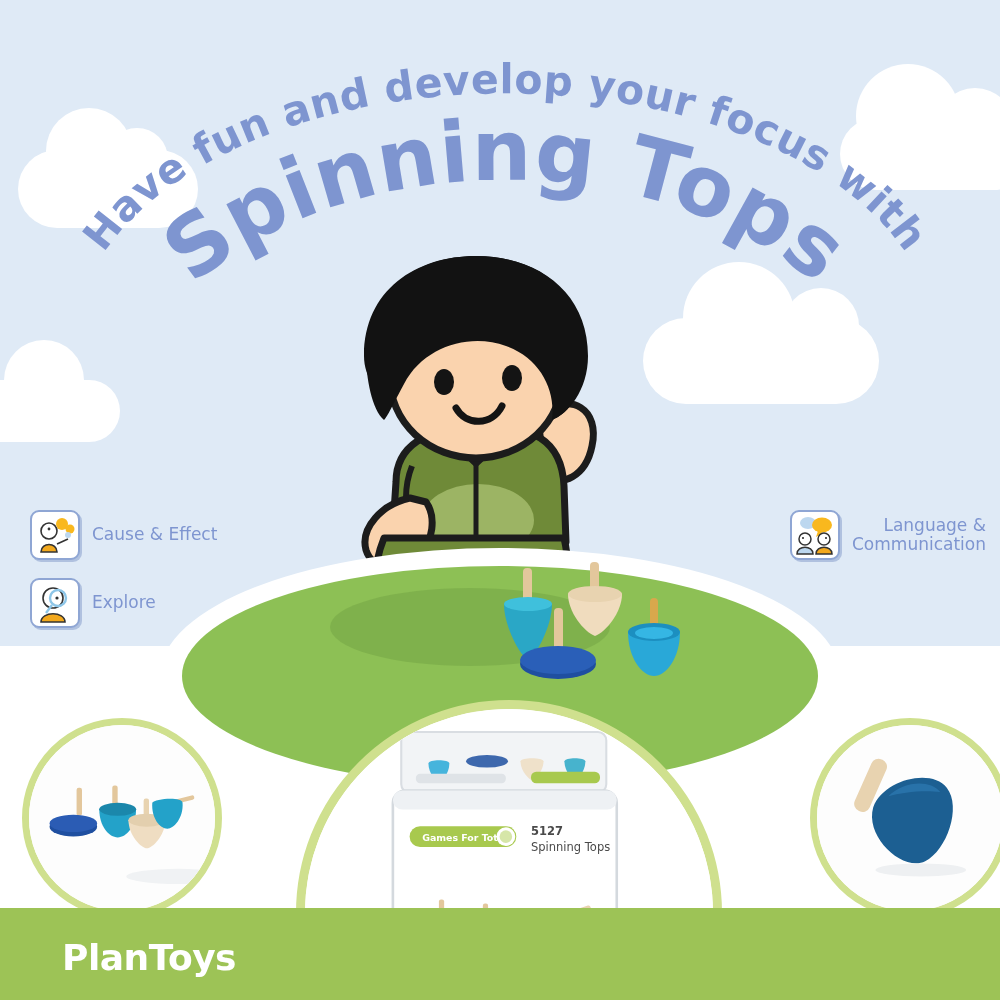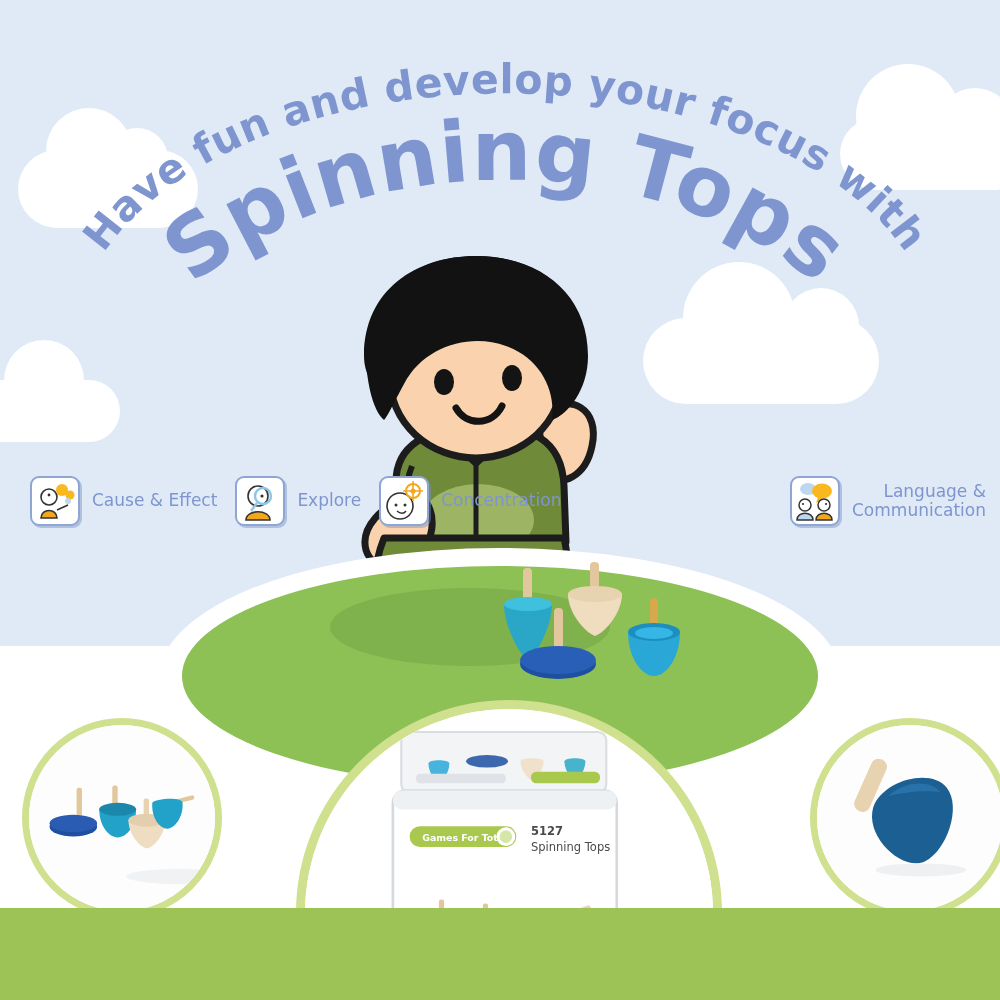--- a/index.html
+++ b/index.html
@@ -82,21 +82,21 @@
 
   .photo-circle.center{
     left:296px;top:700px;width:408px;height:408px;
     border:9px solid #cfe08e;
   }
 
   
   .svgfill{position:absolute;left:0;top:0;width:100%;height:100%;}
 
   
-  .badge-col{position:absolute;display:flex;flex-direction:row;}
+  .badge-col{position:absolute;display:flex;flex-direction:column;margin-top:34px;}
   .badge-col.left{left:30px;top:476px;align-items:flex-start;gap:18px;}
   .badge-col.right{left:790px;top:476px;align-items:flex-start;gap:18px;text-align:right;}
 
   .badge{display:flex;align-items:center;gap:12px;}
   .badge-icon{
     width:46px;height:46px;flex:0 0 46px;
     background:#ffffff;border:2px solid #8fa6d4;border-radius:9px;
     box-shadow:2px 2px 0 rgba(120,145,195,.45);
     position:relative;overflow:hidden;
   }
@@ -227,35 +227,20 @@
           <circle cx="21" cy="18" r="10" fill="#fff" stroke="#333" stroke-width="1.6"></circle>
           <path d="M9 42 C 9 31, 33 31, 33 42 Z" fill="#f2a81d" stroke="#333" stroke-width="1.6"></path>
           <circle cx="26" cy="18" r="8" fill="none" stroke="#8ec6e8" stroke-width="2.4"></circle>
           <line x1="20" y1="25" x2="14" y2="33" stroke="#8ec6e8" stroke-width="2.4"></line>
           <circle cx="25" cy="18" r="1.6" fill="#333"></circle>
         </svg>
       </div>
       <div class="badge-label">Explore</div>
     </div>
 
-    <div class="badge">
-      <div class="badge-icon">
-        <svg viewBox="0 0 46 46" class="svgfill">
-          <circle cx="19" cy="28" r="13" fill="#fff" stroke="#333" stroke-width="1.6"></circle>
-          <circle cx="15" cy="27" r="1.5" fill="#333"></circle>
-          <circle cx="24" cy="27" r="1.5" fill="#333"></circle>
-          <path d="M16 33 C 19 36, 23 36, 25 33" fill="none" stroke="#333" stroke-width="1.4"></path>
-          <circle cx="32" cy="13" r="7" fill="none" stroke="#f2a81d" stroke-width="2"></circle>
-          <circle cx="32" cy="13" r="2.6" fill="#f2a81d"></circle>
-          <line x1="32" y1="3" x2="32" y2="23" stroke="#f2a81d" stroke-width="1.6"></line>
-          <line x1="22" y1="13" x2="42" y2="13" stroke="#f2a81d" stroke-width="1.6"></line>
-        </svg>
-      </div>
-      <div class="badge-label">Concentration</div>
-    </div>
   </div>
 
   <div class="badge-col right">
 
     <div class="badge">
       <div class="badge-icon">
         <svg viewBox="0 0 46 46" class="svgfill">
           <ellipse cx="16" cy="11" rx="8" ry="6" fill="#bcd7ef"></ellipse>
           <ellipse cx="30" cy="13" rx="10" ry="7.5" fill="#f9b81e"></ellipse>
           <path d="M26 19 L24 25 L31 21 Z" fill="#f9b81e"></path>
@@ -384,14 +369,15 @@
       </g>
       <g>
         <rect x="176" y="330" width="9" height="34" rx="4" fill="#e3c79c"></rect>
         <path d="M150 356 C 150 348, 212 346, 212 358 C 212 380, 196 396, 182 396
                  C 168 396, 148 378, 150 356 Z" fill="#1f8fd0"></path>
       </g>
     </svg>
   </div>
 
   <div class="footer"></div>
+  <div class="footer-logo">PlanToys</div>
 
 </div>
 
 </body></html>

